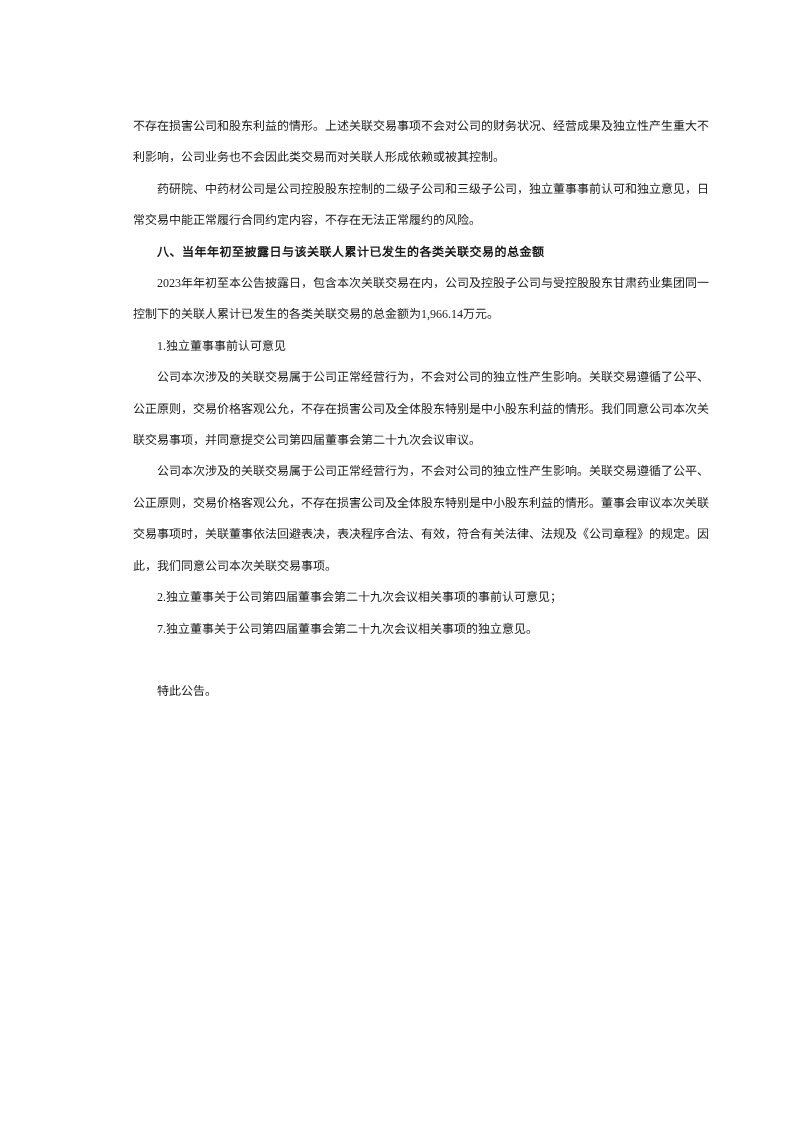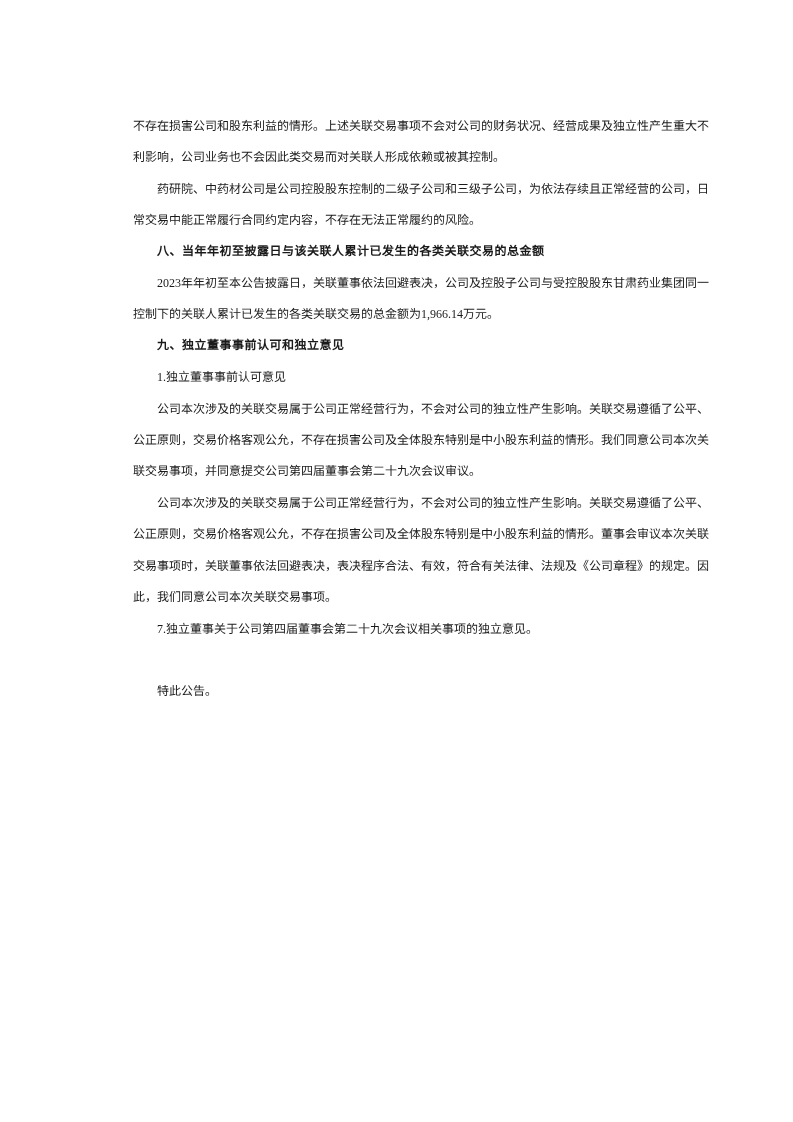--- a/index.html
+++ b/index.html
@@ -28,50 +28,50 @@
     word-break: break-all;
   }
   .indent {
     text-indent: 2em;
   }
   .heading {
     margin: 0;
     text-align: left;
     text-indent: 2em;
     font-weight: 700;
-    font-family: Liberation Mono, monospace;
+    font-family: Liberation Serif, serif;
     letter-spacing: 0.5px;
   }
   .spacer-before {
     margin-top: 31.4px;
     font-family: Liberation Serif, serif;
   }
 </style>
 </head>
 <body>
 
 <div class="page">
 
   <p class="para">不存在损害公司和股东利益的情形。上述关联交易事项不会对公司的财务状况、经营成果及独立性产生重大不利影响，公司业务也不会因此类交易而对关联人形成依赖或被其控制。</p>
 
-  <p class="para indent">药研院、中药材公司是公司控股股东控制的二级子公司和三级子公司，为依法存续且正常经营的公司，日常交易中能正常履行合同约定内容，不存在无法正常履约的风险。</p>
+  <p class="para indent">药研院、中药材公司是公司控股股东控制的二级子公司和三级子公司，独立董事事前认可和独立意见，日常交易中能正常履行合同约定内容，不存在无法正常履约的风险。</p>
 
   <p class="heading">八、当年年初至披露日与该关联人累计已发生的各类关联交易的总金额</p>
 
-  <p class="para indent">2023年年初至本公告披露日，关联董事依法回避表决，公司及控股子公司与受控股股东甘肃药业集团同一控制下的关联人累计已发生的各类关联交易的总金额为1,966.14万元。</p>
+  <p class="para indent">2023年年初至本公告披露日，包含本次关联交易在内，公司及控股子公司与受控股股东甘肃药业集团同一控制下的关联人累计已发生的各类关联交易的总金额为1,966.14万元。</p>
 
-  <p class="heading">九、独立董事事前认可和独立意见</p>
 
   <p class="para indent">1.独立董事事前认可意见</p>
 
   <p class="para indent">公司本次涉及的关联交易属于公司正常经营行为，不会对公司的独立性产生影响。关联交易遵循了公平、公正原则，交易价格客观公允，不存在损害公司及全体股东特别是中小股东利益的情形。我们同意公司本次关联交易事项，并同意提交公司第四届董事会第二十九次会议审议。</p>
 
 
   <p class="para indent">公司本次涉及的关联交易属于公司正常经营行为，不会对公司的独立性产生影响。关联交易遵循了公平、公正原则，交易价格客观公允，不存在损害公司及全体股东特别是中小股东利益的情形。董事会审议本次关联交易事项时，关联董事依法回避表决，表决程序合法、有效，符合有关法律、法规及《公司章程》的规定。因此，我们同意公司本次关联交易事项。</p>
 
 
 
+  <p class="para indent">2.独立董事关于公司第四届董事会第二十九次会议相关事项的事前认可意见；</p>
 
   <p class="para indent">7.独立董事关于公司第四届董事会第二十九次会议相关事项的独立意见。</p>
 
   <p class="para indent spacer-before">特此公告。</p>
 
 </div>
 
 </body></html>

